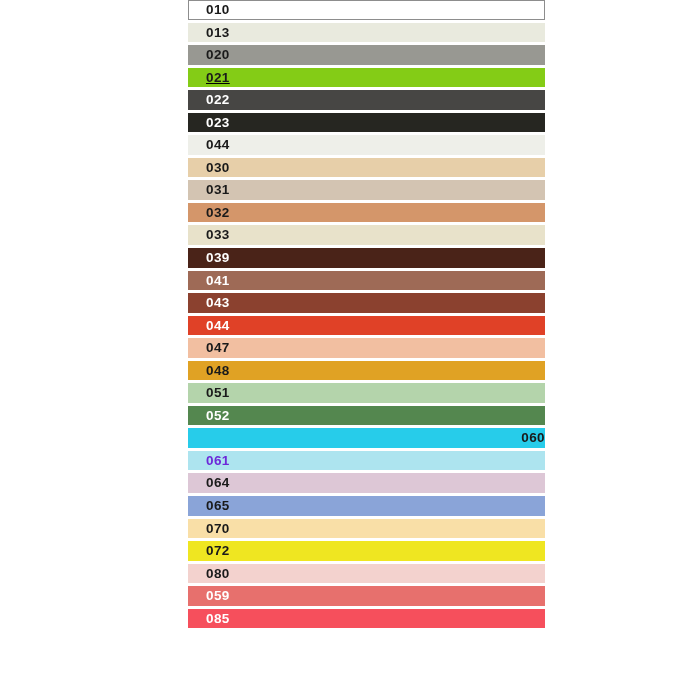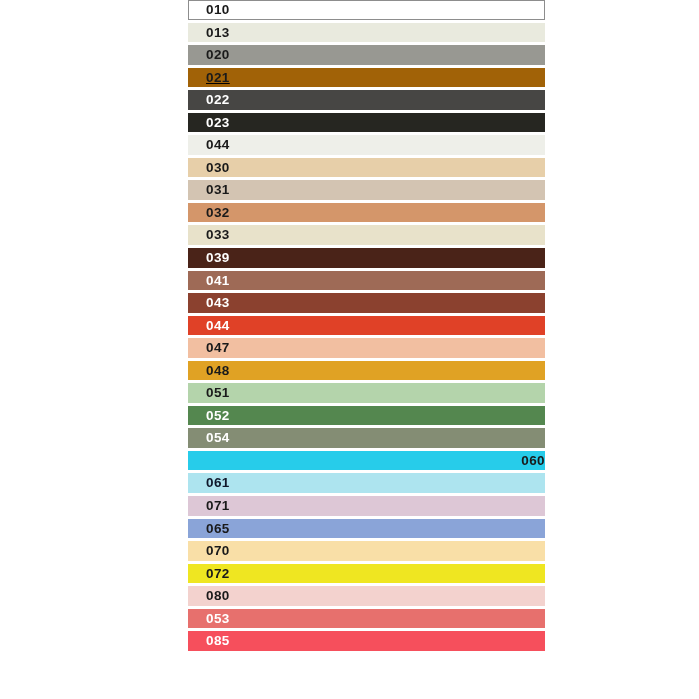--- a/index.html
+++ b/index.html
@@ -60,21 +60,21 @@
 <div id="swatch-chart">
     <div class="swatch-row has-border" style="background-color: rgb(255, 255, 255);">
       <span class="swatch-label" style="color: rgb(26, 26, 26);">010</span>
     </div>
     <div class="swatch-row" style="background-color: rgb(233, 234, 222);">
       <span class="swatch-label" style="color: rgb(26, 26, 26);">013</span>
     </div>
     <div class="swatch-row" style="background-color: rgb(152, 152, 146);">
       <span class="swatch-label" style="color: rgb(26, 26, 26);">020</span>
     </div>
-    <div class="swatch-row" style="background-color: #a16207; text-decoration: underline;">
+    <div class="swatch-row" style="background-color: #84cc16; text-decoration: underline;">
       <span class="swatch-label" style="color: rgb(26, 26, 26);">021</span>
     </div>
     <div class="swatch-row" style="background-color: rgb(71, 70, 68);">
       <span class="swatch-label" style="color: rgb(255, 255, 255);">022</span>
     </div>
     <div class="swatch-row" style="background-color: rgb(38, 38, 33);">
       <span class="swatch-label" style="color: rgb(255, 255, 255);">023</span>
     </div>
     <div class="swatch-row" style="background-color: rgb(238, 239, 233);">
       <span class="swatch-label" style="color: rgb(26, 26, 26);">044</span>
@@ -108,43 +108,40 @@
     </div>
     <div class="swatch-row" style="background-color: rgb(224, 162, 36);">
       <span class="swatch-label" style="color: rgb(26, 26, 26);">048</span>
     </div>
     <div class="swatch-row" style="background-color: rgb(180, 212, 171);">
       <span class="swatch-label" style="color: rgb(26, 26, 26);">051</span>
     </div>
     <div class="swatch-row" style="background-color: rgb(84, 135, 79);">
       <span class="swatch-label" style="color: rgb(255, 255, 255);">052</span>
     </div>
-    <div class="swatch-row" style="background-color: rgb(132, 141, 116);">
-      <span class="swatch-label" style="color: rgb(255, 255, 255);">054</span>
-    </div>
     <div class="swatch-row" style="background-color: rgb(39, 204, 234); justify-content: flex-end;">
       <span class="swatch-label" style="color: rgb(26, 26, 26);">060</span>
     </div>
     <div class="swatch-row" style="background-color: rgb(173, 228, 239);">
-      <span class="swatch-label" style="color: #0f172a;">061</span>
+      <span class="swatch-label" style="color: #6d28d9;">061</span>
     </div>
     <div class="swatch-row" style="background-color: rgb(221, 199, 214);">
-      <span class="swatch-label" style="color: rgb(26, 26, 26);">071</span>
+      <span class="swatch-label" style="color: rgb(26, 26, 26);">064</span>
     </div>
     <div class="swatch-row" style="background-color: rgb(138, 164, 216);">
       <span class="swatch-label" style="color: rgb(26, 26, 26);">065</span>
     </div>
     <div class="swatch-row" style="background-color: rgb(249, 223, 167);">
       <span class="swatch-label" style="color: rgb(26, 26, 26);">070</span>
     </div>
     <div class="swatch-row" style="background-color: rgb(239, 230, 33);">
       <span class="swatch-label" style="color: rgb(26, 26, 26);">072</span>
     </div>
     <div class="swatch-row" style="background-color: rgb(243, 210, 206);">
       <span class="swatch-label" style="color: rgb(26, 26, 26);">080</span>
     </div>
     <div class="swatch-row" style="background-color: rgb(231, 112, 109);">
-      <span class="swatch-label" style="color: rgb(255, 255, 255);">053</span>
+      <span class="swatch-label" style="color: rgb(255, 255, 255);">059</span>
     </div>
     <div class="swatch-row" style="background-color: rgb(246, 79, 92);">
       <span class="swatch-label" style="color: rgb(255, 255, 255);">085</span>
     </div>
   </div>
 
 </body></html>

